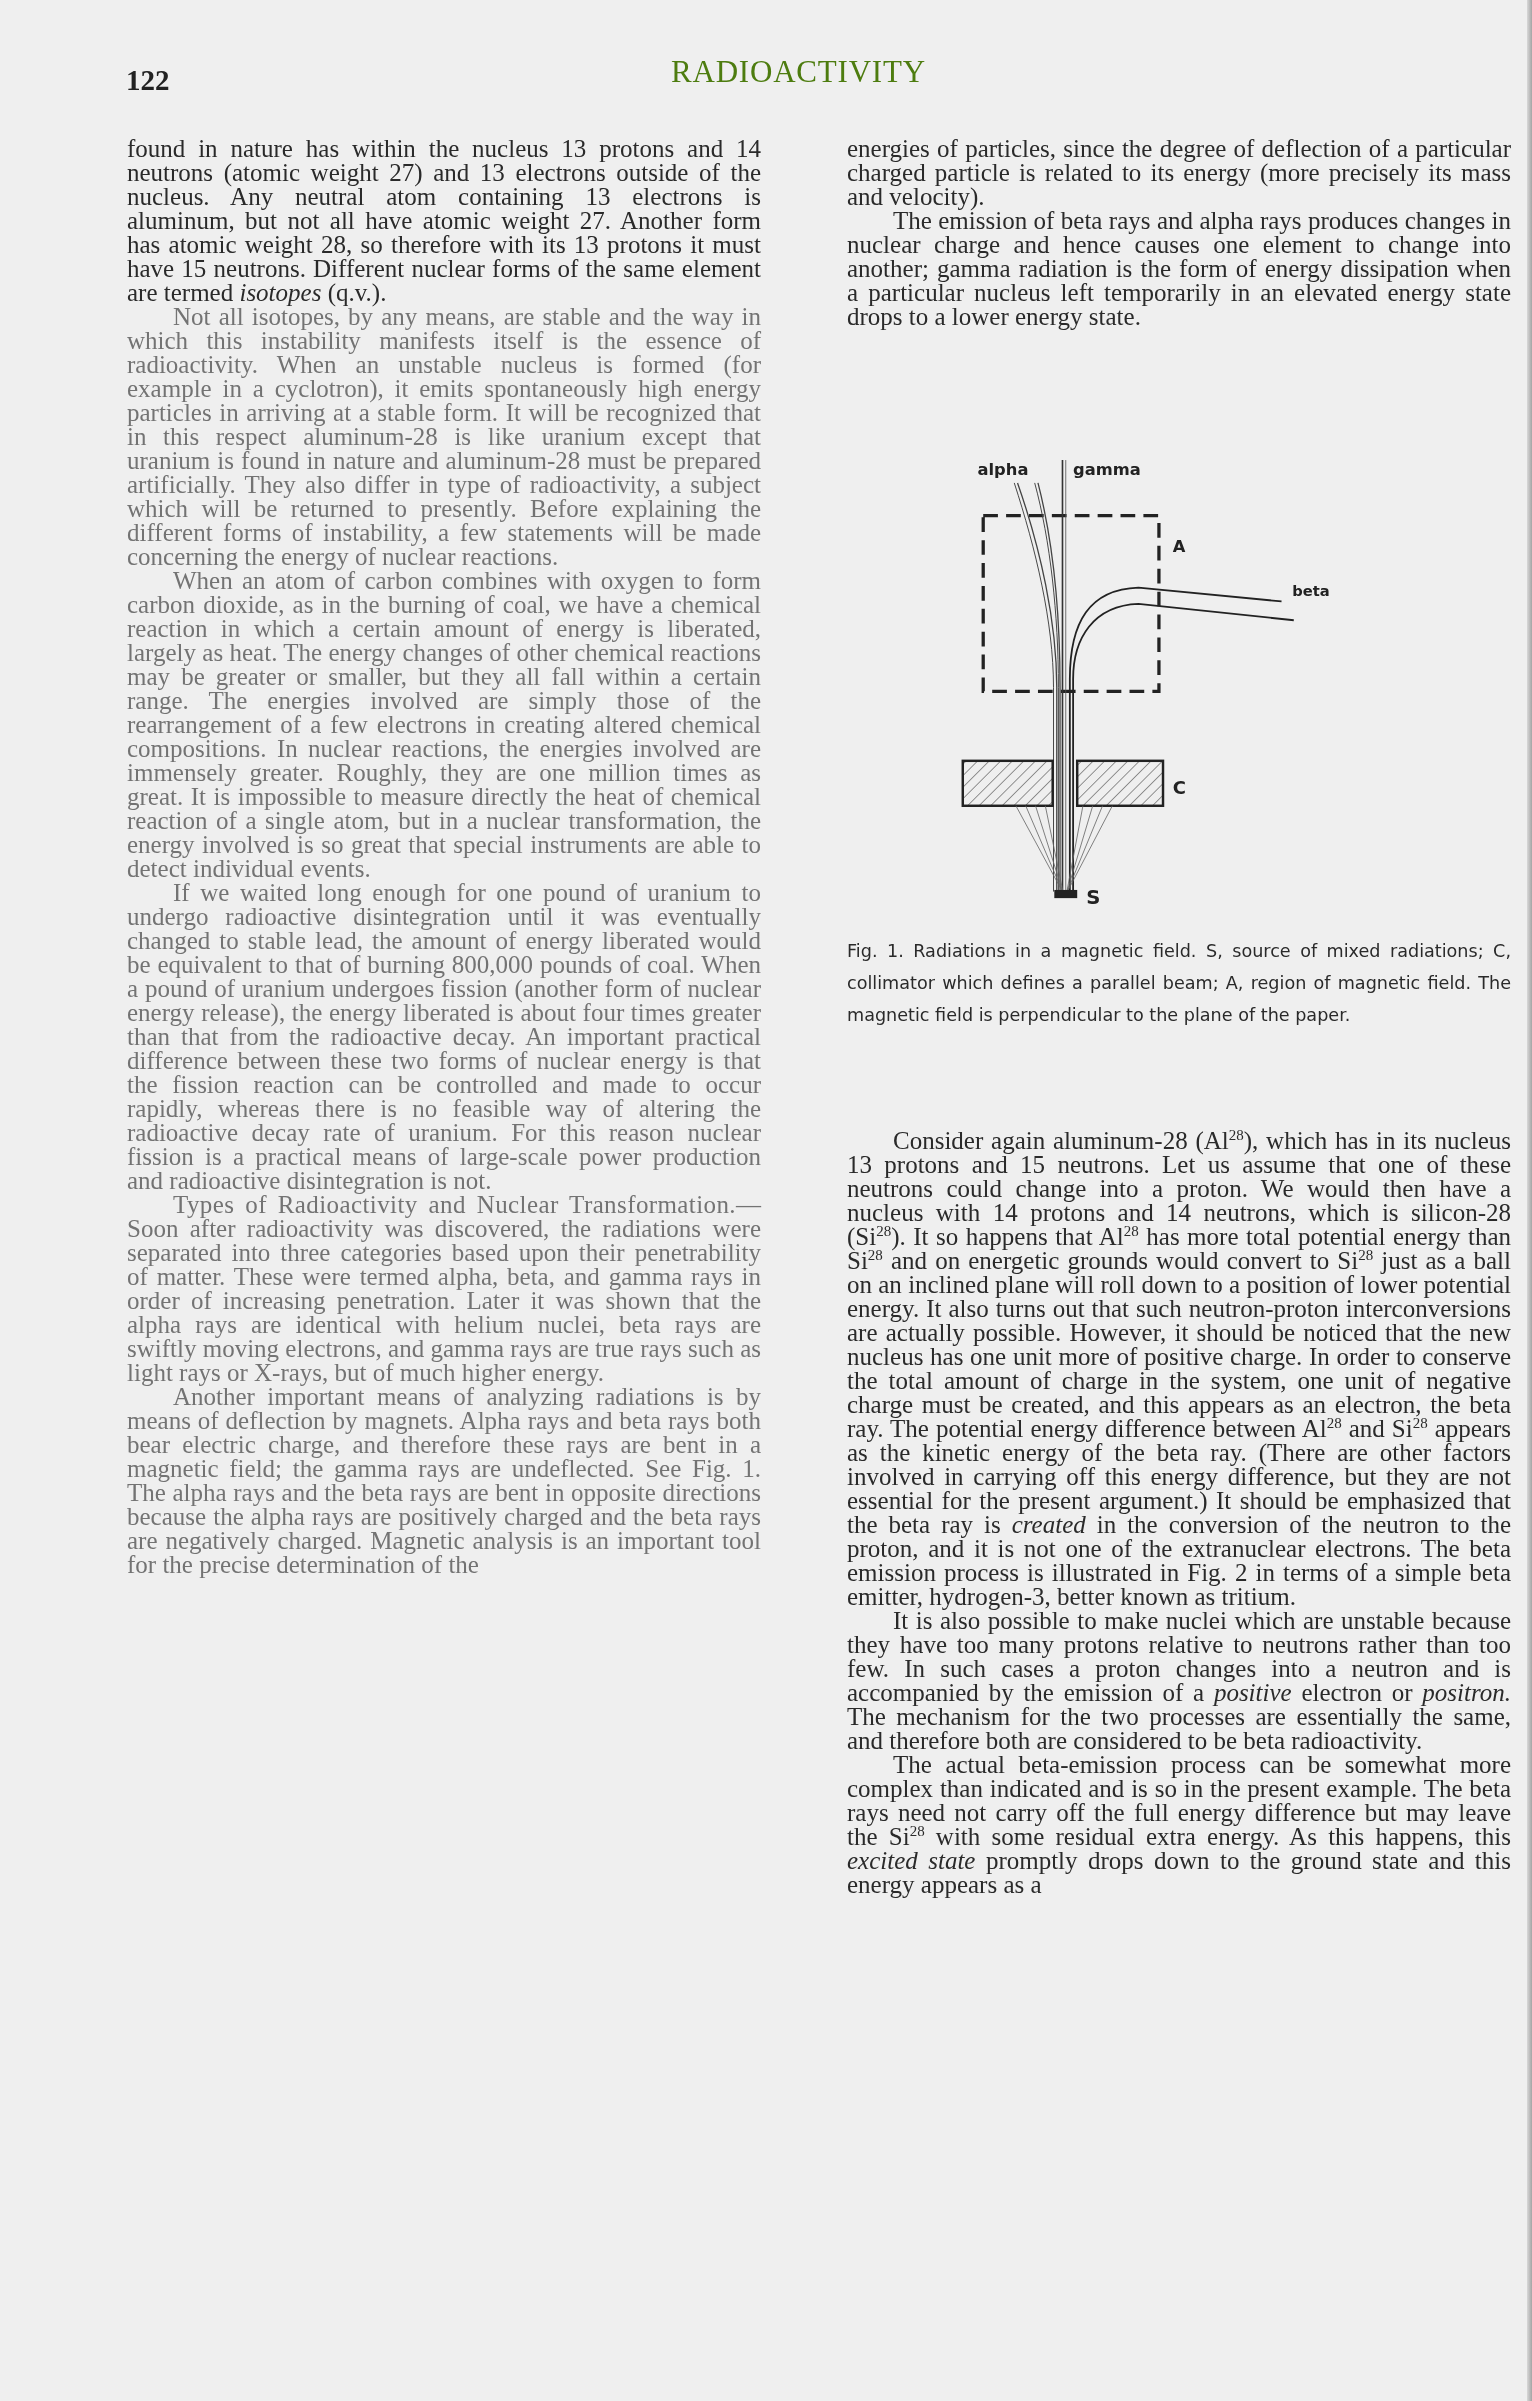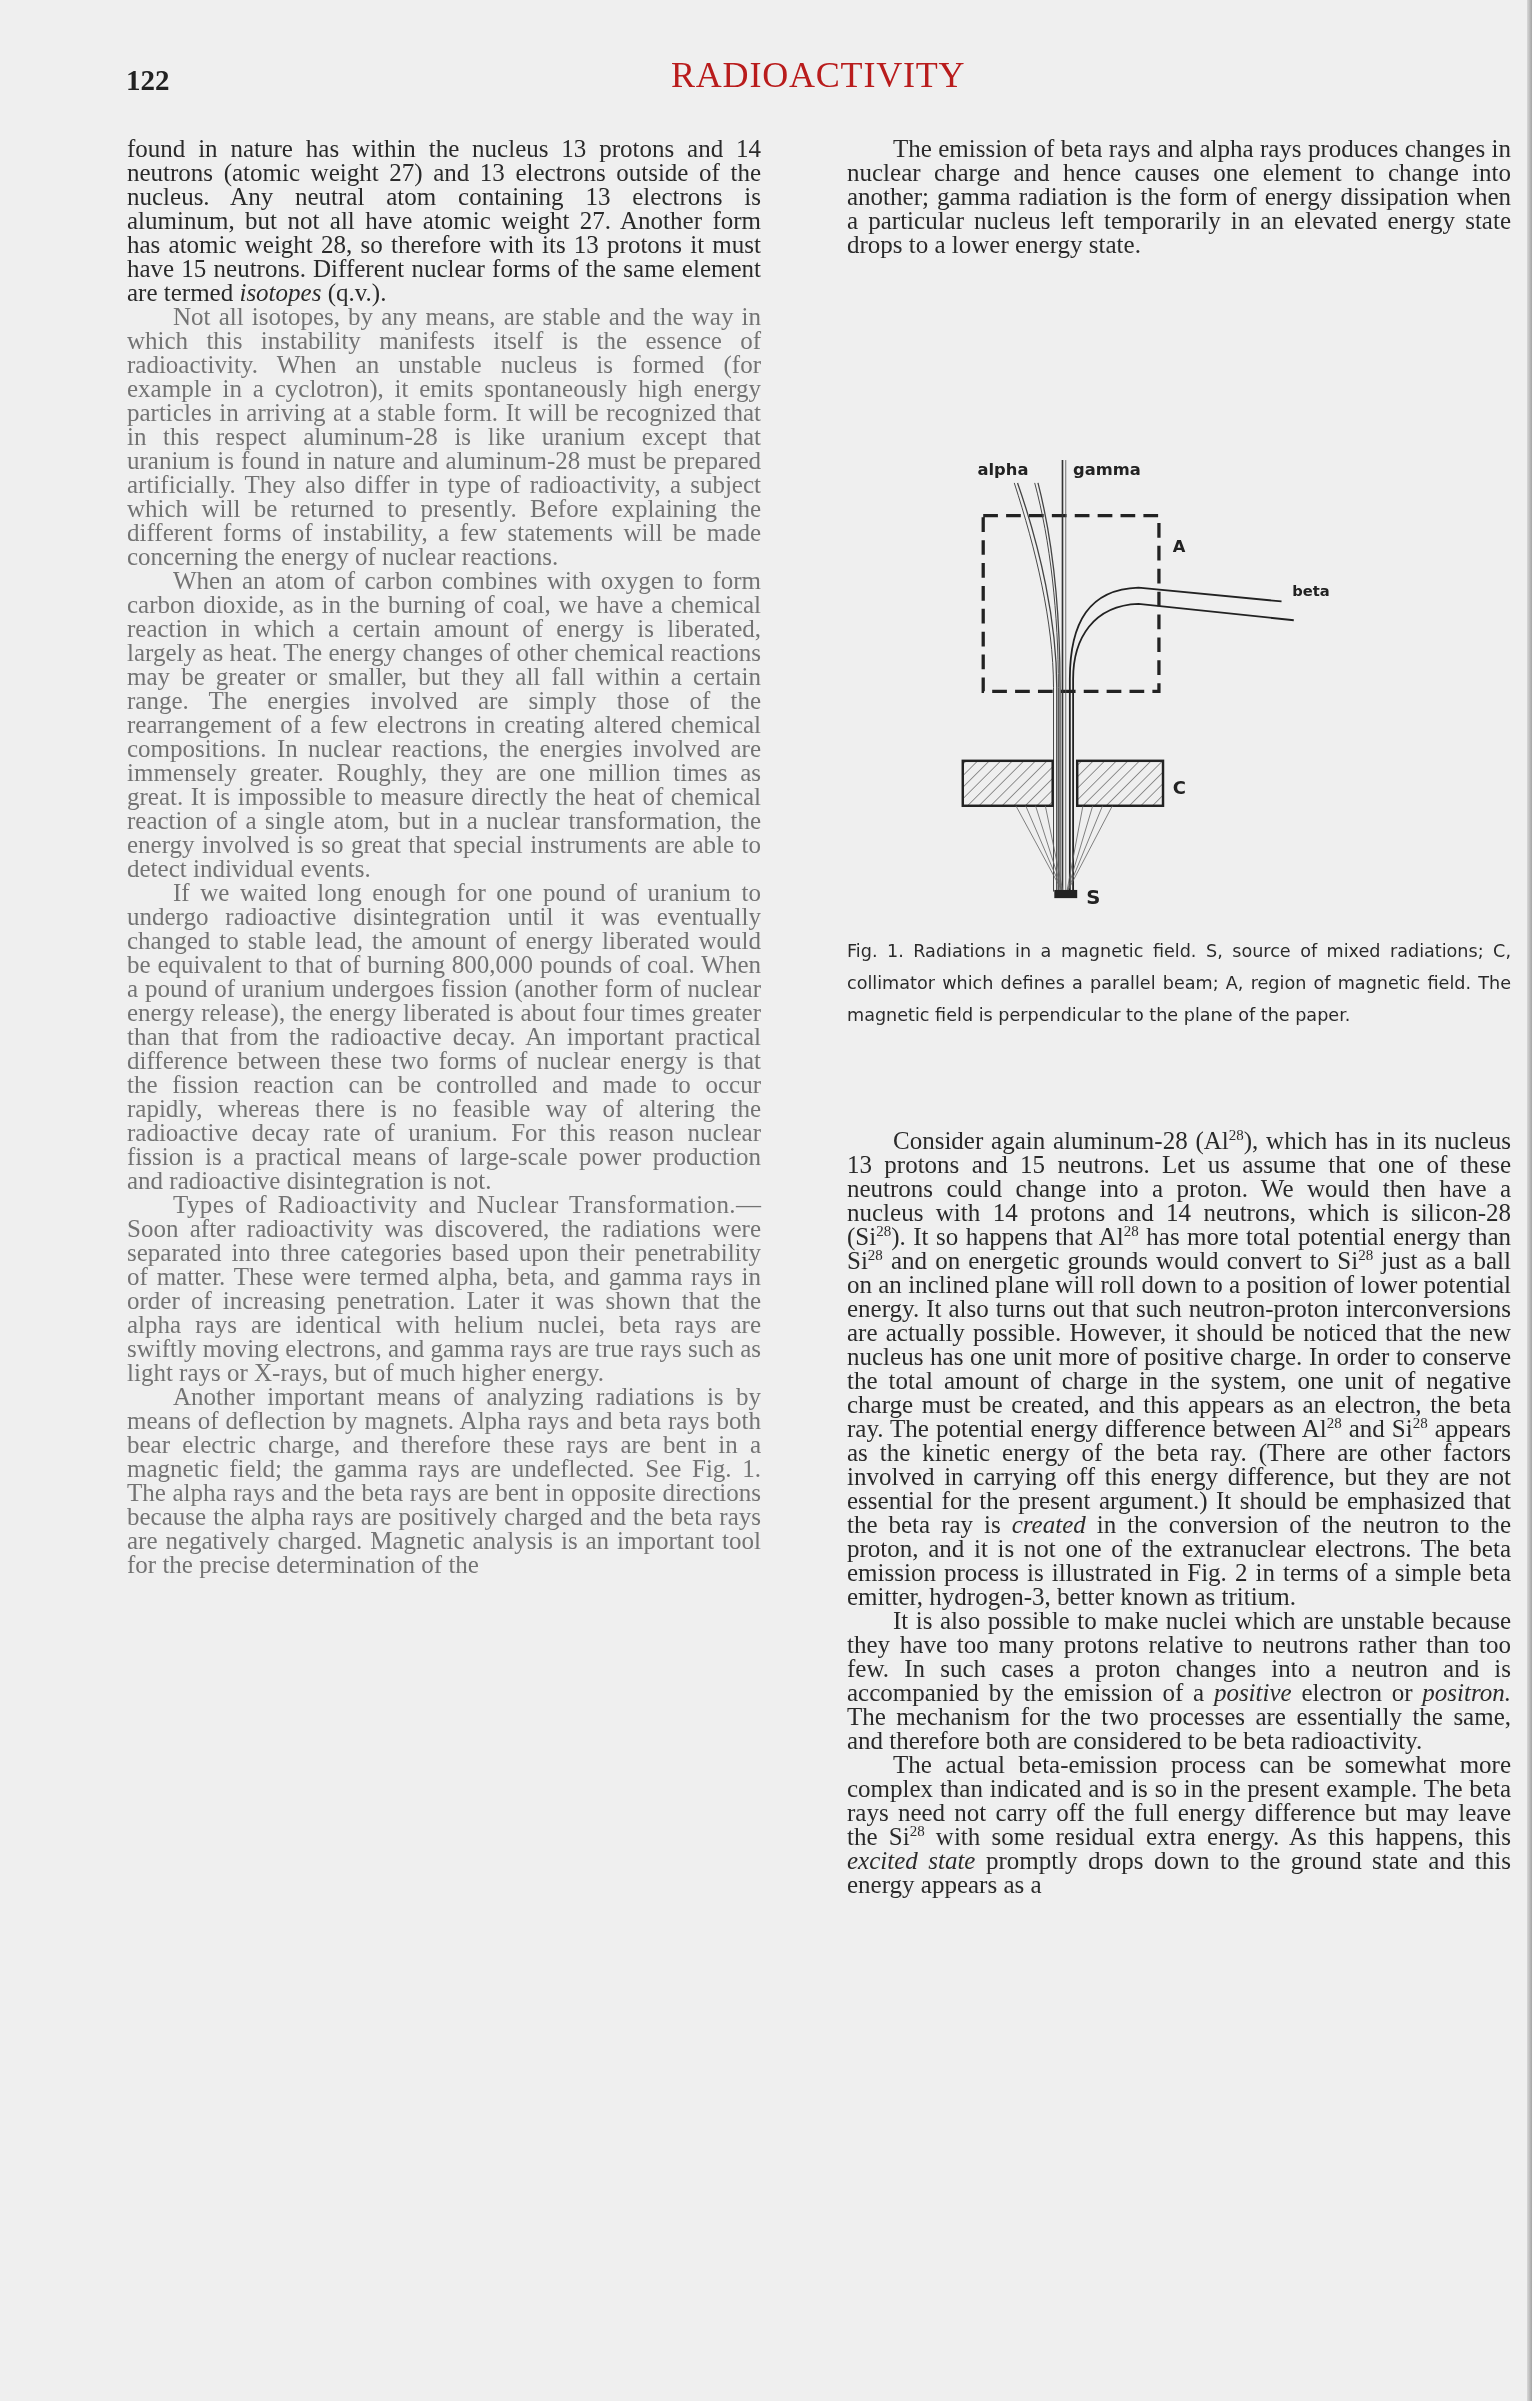--- a/index.html
+++ b/index.html
@@ -13,21 +13,21 @@
   .page-edge {
     position: absolute; right: 0; top: 0; width: 6.5px; height: 2401px;
     background: linear-gradient(to right, #d8d8d8, #9a9a9a);
   }
   .page-number {
     position: absolute; left: 126px; top: 64px;
     font-size: 29px; font-weight: bold; color: #222;
   }
   .running-head {
     position: absolute; left: 671px; top: 54px;
-    font-size: 36px; letter-spacing: 0.8px; color: #b91c1c;
+    font-size: 31px; letter-spacing: 0.8px; color: #4d7c0f;
   }
   .column {
     position: absolute; top: 137px;
     font-size: 25px; line-height: 24px;
     text-align: justify; hyphens: manual;
   }
   .col-left { left: 127px; width: 634px; }
   .col-right { left: 847px; width: 664px; }
   .col-right-top { top: 137px; }
   .col-right-bottom { top: 1129px; }
@@ -62,20 +62,21 @@
 <div class="column col-left">
   <p><span>found in nature has within the nucleus 13 protons and 14 neutrons (atomic weight 27) and 13 elec­trons outside of the nucleus. Any neutral atom containing 13 electrons is aluminum, but not all have atomic weight 27. Another form has atomic weight 28, so therefore with its 13 protons it must have 15 neutrons. Different nuclear forms of the same element are termed </span><em>isotopes</em><span> (q.v.).</span></p>
   <p class="indent faded">Not all isotopes, by any means, are stable and the way in which this instability manifests itself is the essence of radioactivity. When an un­stable nucleus is formed (for example in a cyclo­tron), it emits spontaneously high energy par­ticles in arriving at a stable form. It will be recognized that in this respect aluminum-28 is like uranium except that uranium is found in nature and aluminum-28 must be prepared arti­ficially. They also differ in type of radioactivity, a subject which will be returned to presently. Before explaining the different forms of insta­bility, a few statements will be made concerning the energy of nuclear reactions.</p>
   <p class="indent faded">When an atom of carbon combines with oxy­gen to form carbon dioxide, as in the burning of coal, we have a chemical reaction in which a certain amount of energy is liberated, largely as heat. The energy changes of other chemical re­actions may be greater or smaller, but they all fall within a certain range. The energies involved are simply those of the rearrangement of a few electrons in creating altered chemical composi­tions. In nuclear reactions, the energies involved are immensely greater. Roughly, they are one million times as great. It is impossible to measure directly the heat of chemical reaction of a single atom, but in a nuclear transformation, the energy involved is so great that special instruments are able to detect individual events.</p>
   <p class="indent faded">If we waited long enough for one pound of uranium to undergo radioactive disintegration until it was eventually changed to stable lead, the amount of energy liberated would be equivalent to that of burning 800,000 pounds of coal. When a pound of uranium undergoes fission (another form of nuclear energy release), the energy lib­erated is about four times greater than that from the radioactive decay. An important practical difference between these two forms of nuclear energy is that the fission reaction can be con­trolled and made to occur rapidly, whereas there is no feasible way of altering the radioactive decay rate of uranium. For this reason nuclear fission is a practical means of large-scale power production and radioactive disintegration is not.</p>
   <p class="indent faded"><span class="heading">Types of Radioactivity and Nuclear Transformation.</span><span>—Soon after radioactivity was discovered, the radiations were separated into three categories based upon their penetrability of mat­ter. These were termed alpha, beta, and gamma rays in order of increasing penetration. Later it was shown that the alpha rays are identical with helium nuclei, beta rays are swiftly moving elec­trons, and gamma rays are true rays such as light rays or X-rays, but of much higher energy.</span></p>
   <p class="indent faded">Another important means of analyzing radia­tions is by means of deflection by magnets. Alpha rays and beta rays both bear electric charge, and therefore these rays are bent in a magnetic field; the gamma rays are undeflected. See Fig. 1. The alpha rays and the beta rays are bent in opposite directions because the alpha rays are positively charged and the beta rays are nega­tively charged. Magnetic analysis is an impor­tant tool for the precise determination of the</p>
 </div>
 
 <div class="column col-right col-right-top">
+  <p>energies of particles, since the degree of deflec­tion of a particular charged particle is related to its energy (more precisely its mass and velocity).</p>
   <p class="indent">The emission of beta rays and alpha rays pro­duces changes in nuclear charge and hence causes one element to change into another; gamma radiation is the form of energy dissipation when a particular nucleus left temporarily in an elevated energy state drops to a lower energy state.</p>
 </div>
 
 <div class="figure">
   <svg viewBox="0 0 520 570">
 
     <rect x="70" y="90" width="215" height="215" fill="none" stroke="#222" stroke-width="4" stroke-dasharray="18 10"></rect>
 
     <line x1="167" y1="22" x2="167" y2="550" stroke="#333" stroke-width="2"></line>
     <line x1="171" y1="22" x2="171" y2="550" stroke="#555" stroke-width="1"></line>

